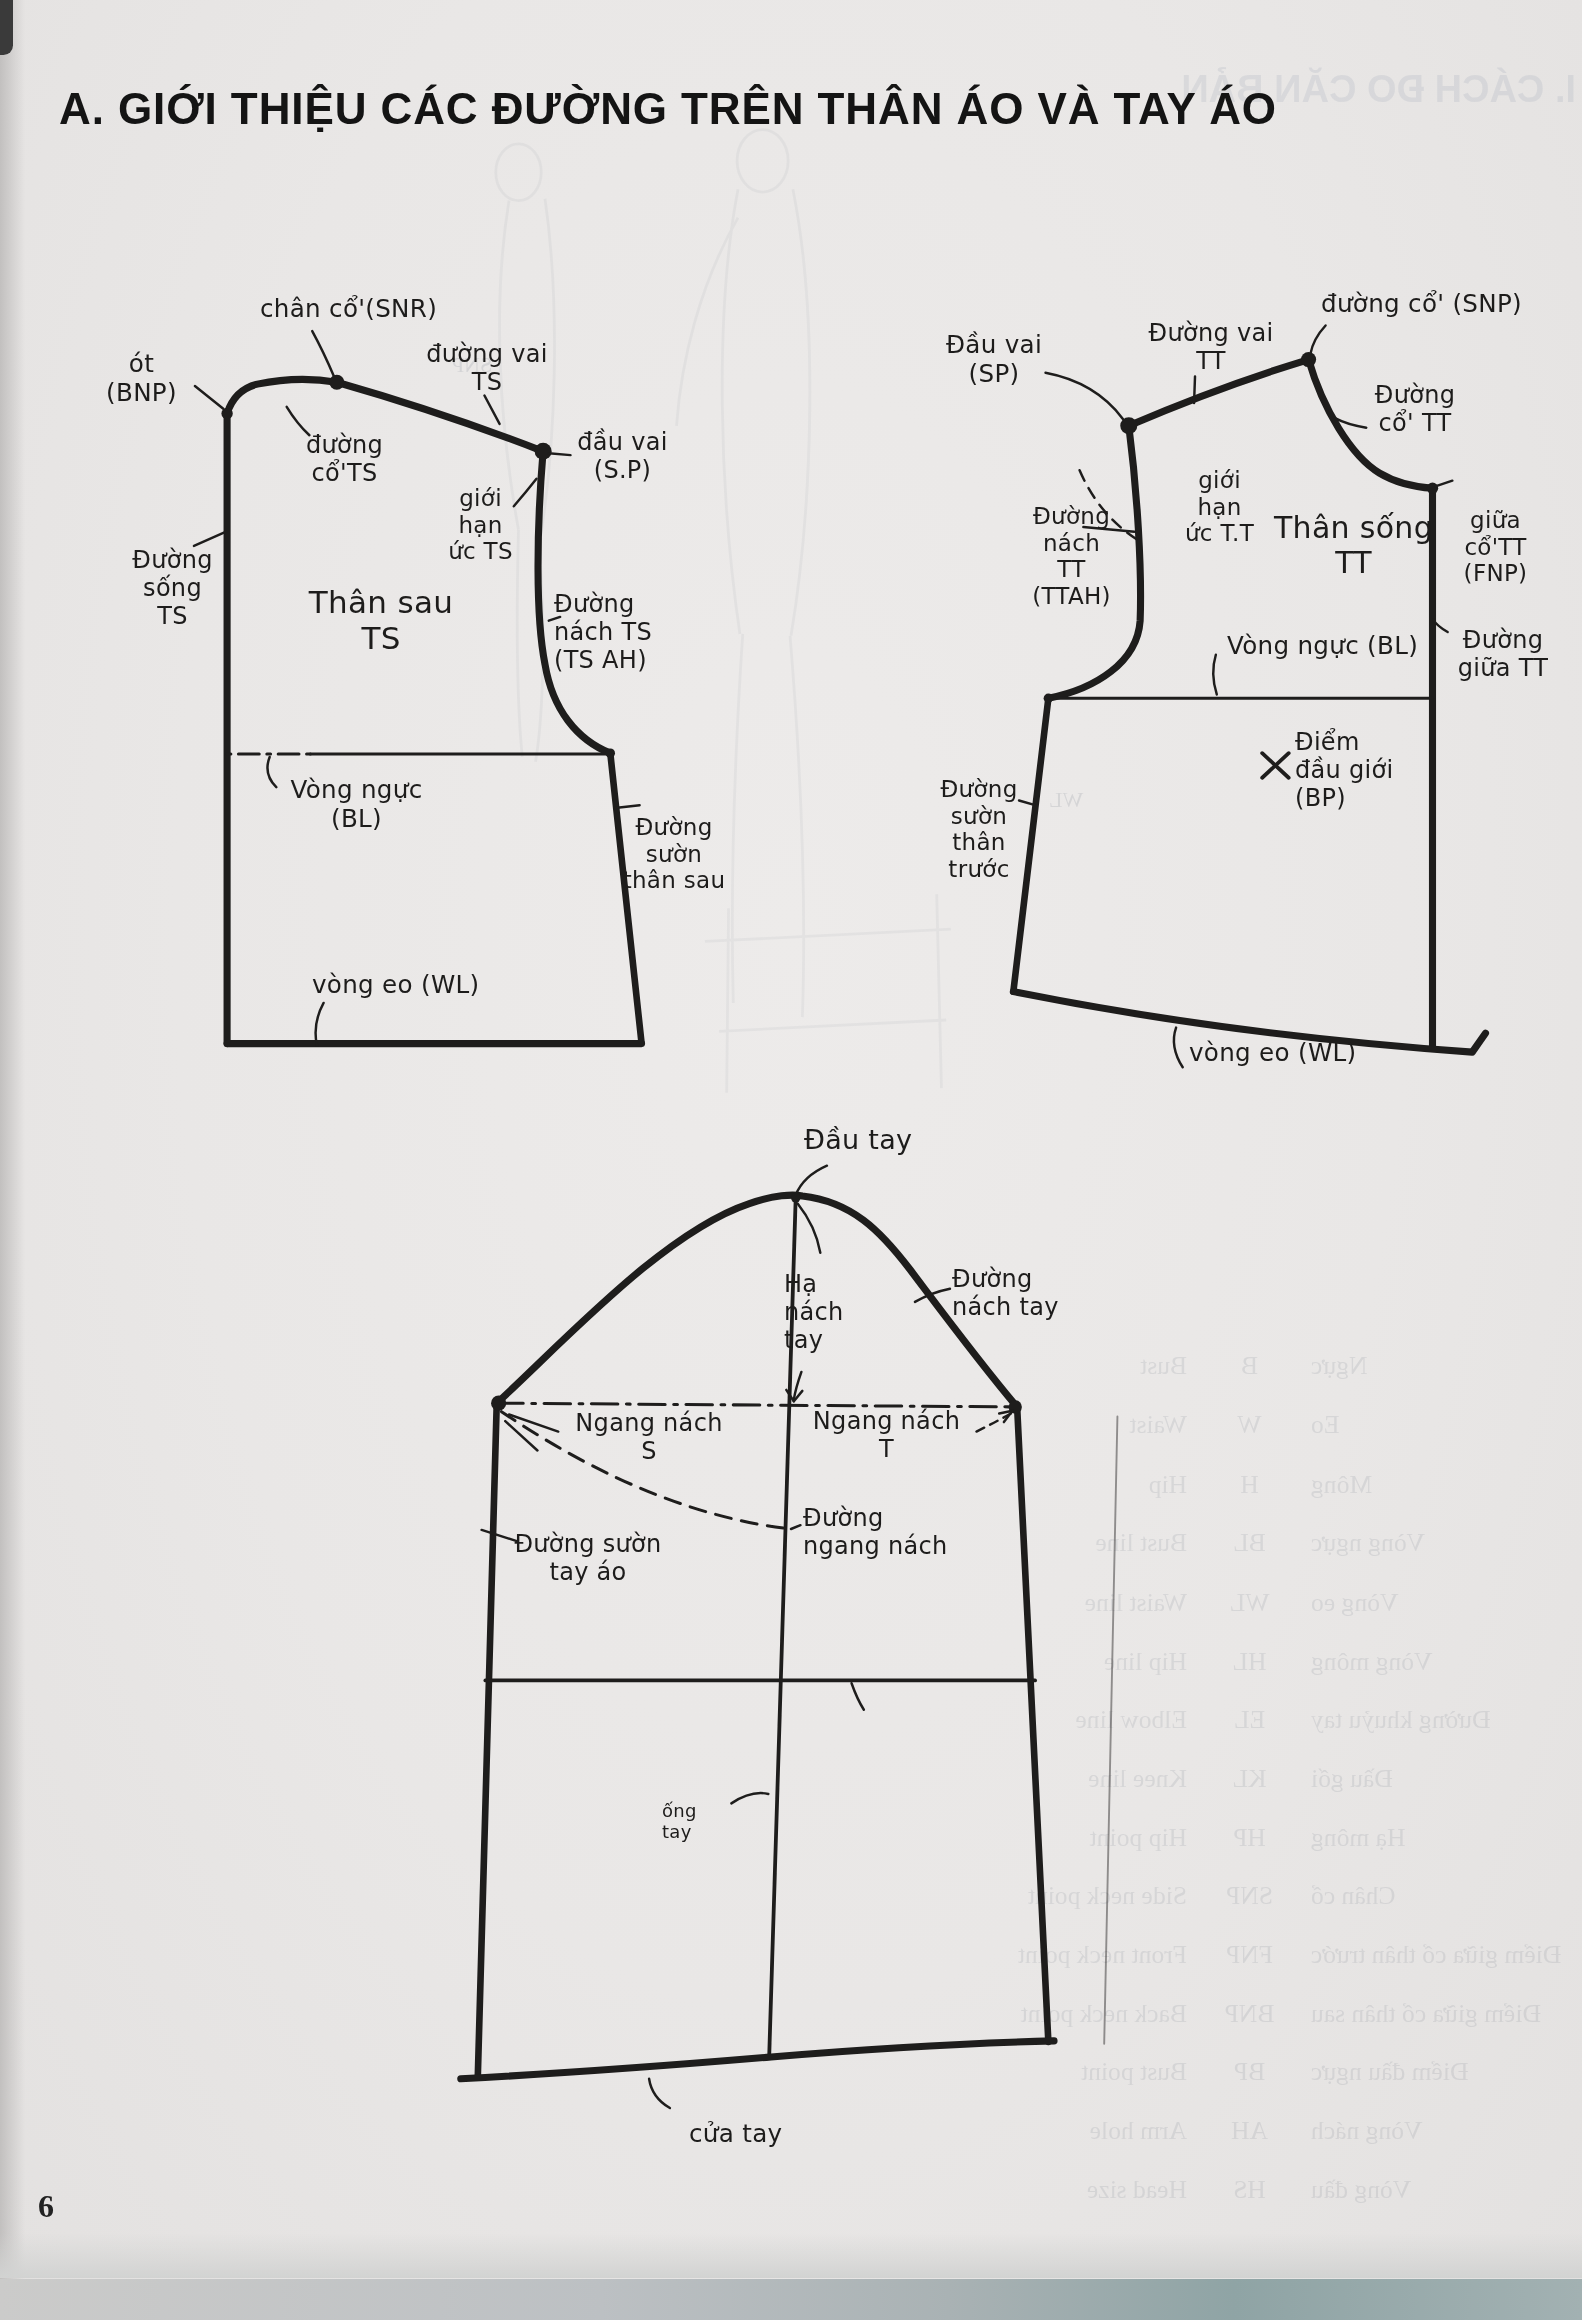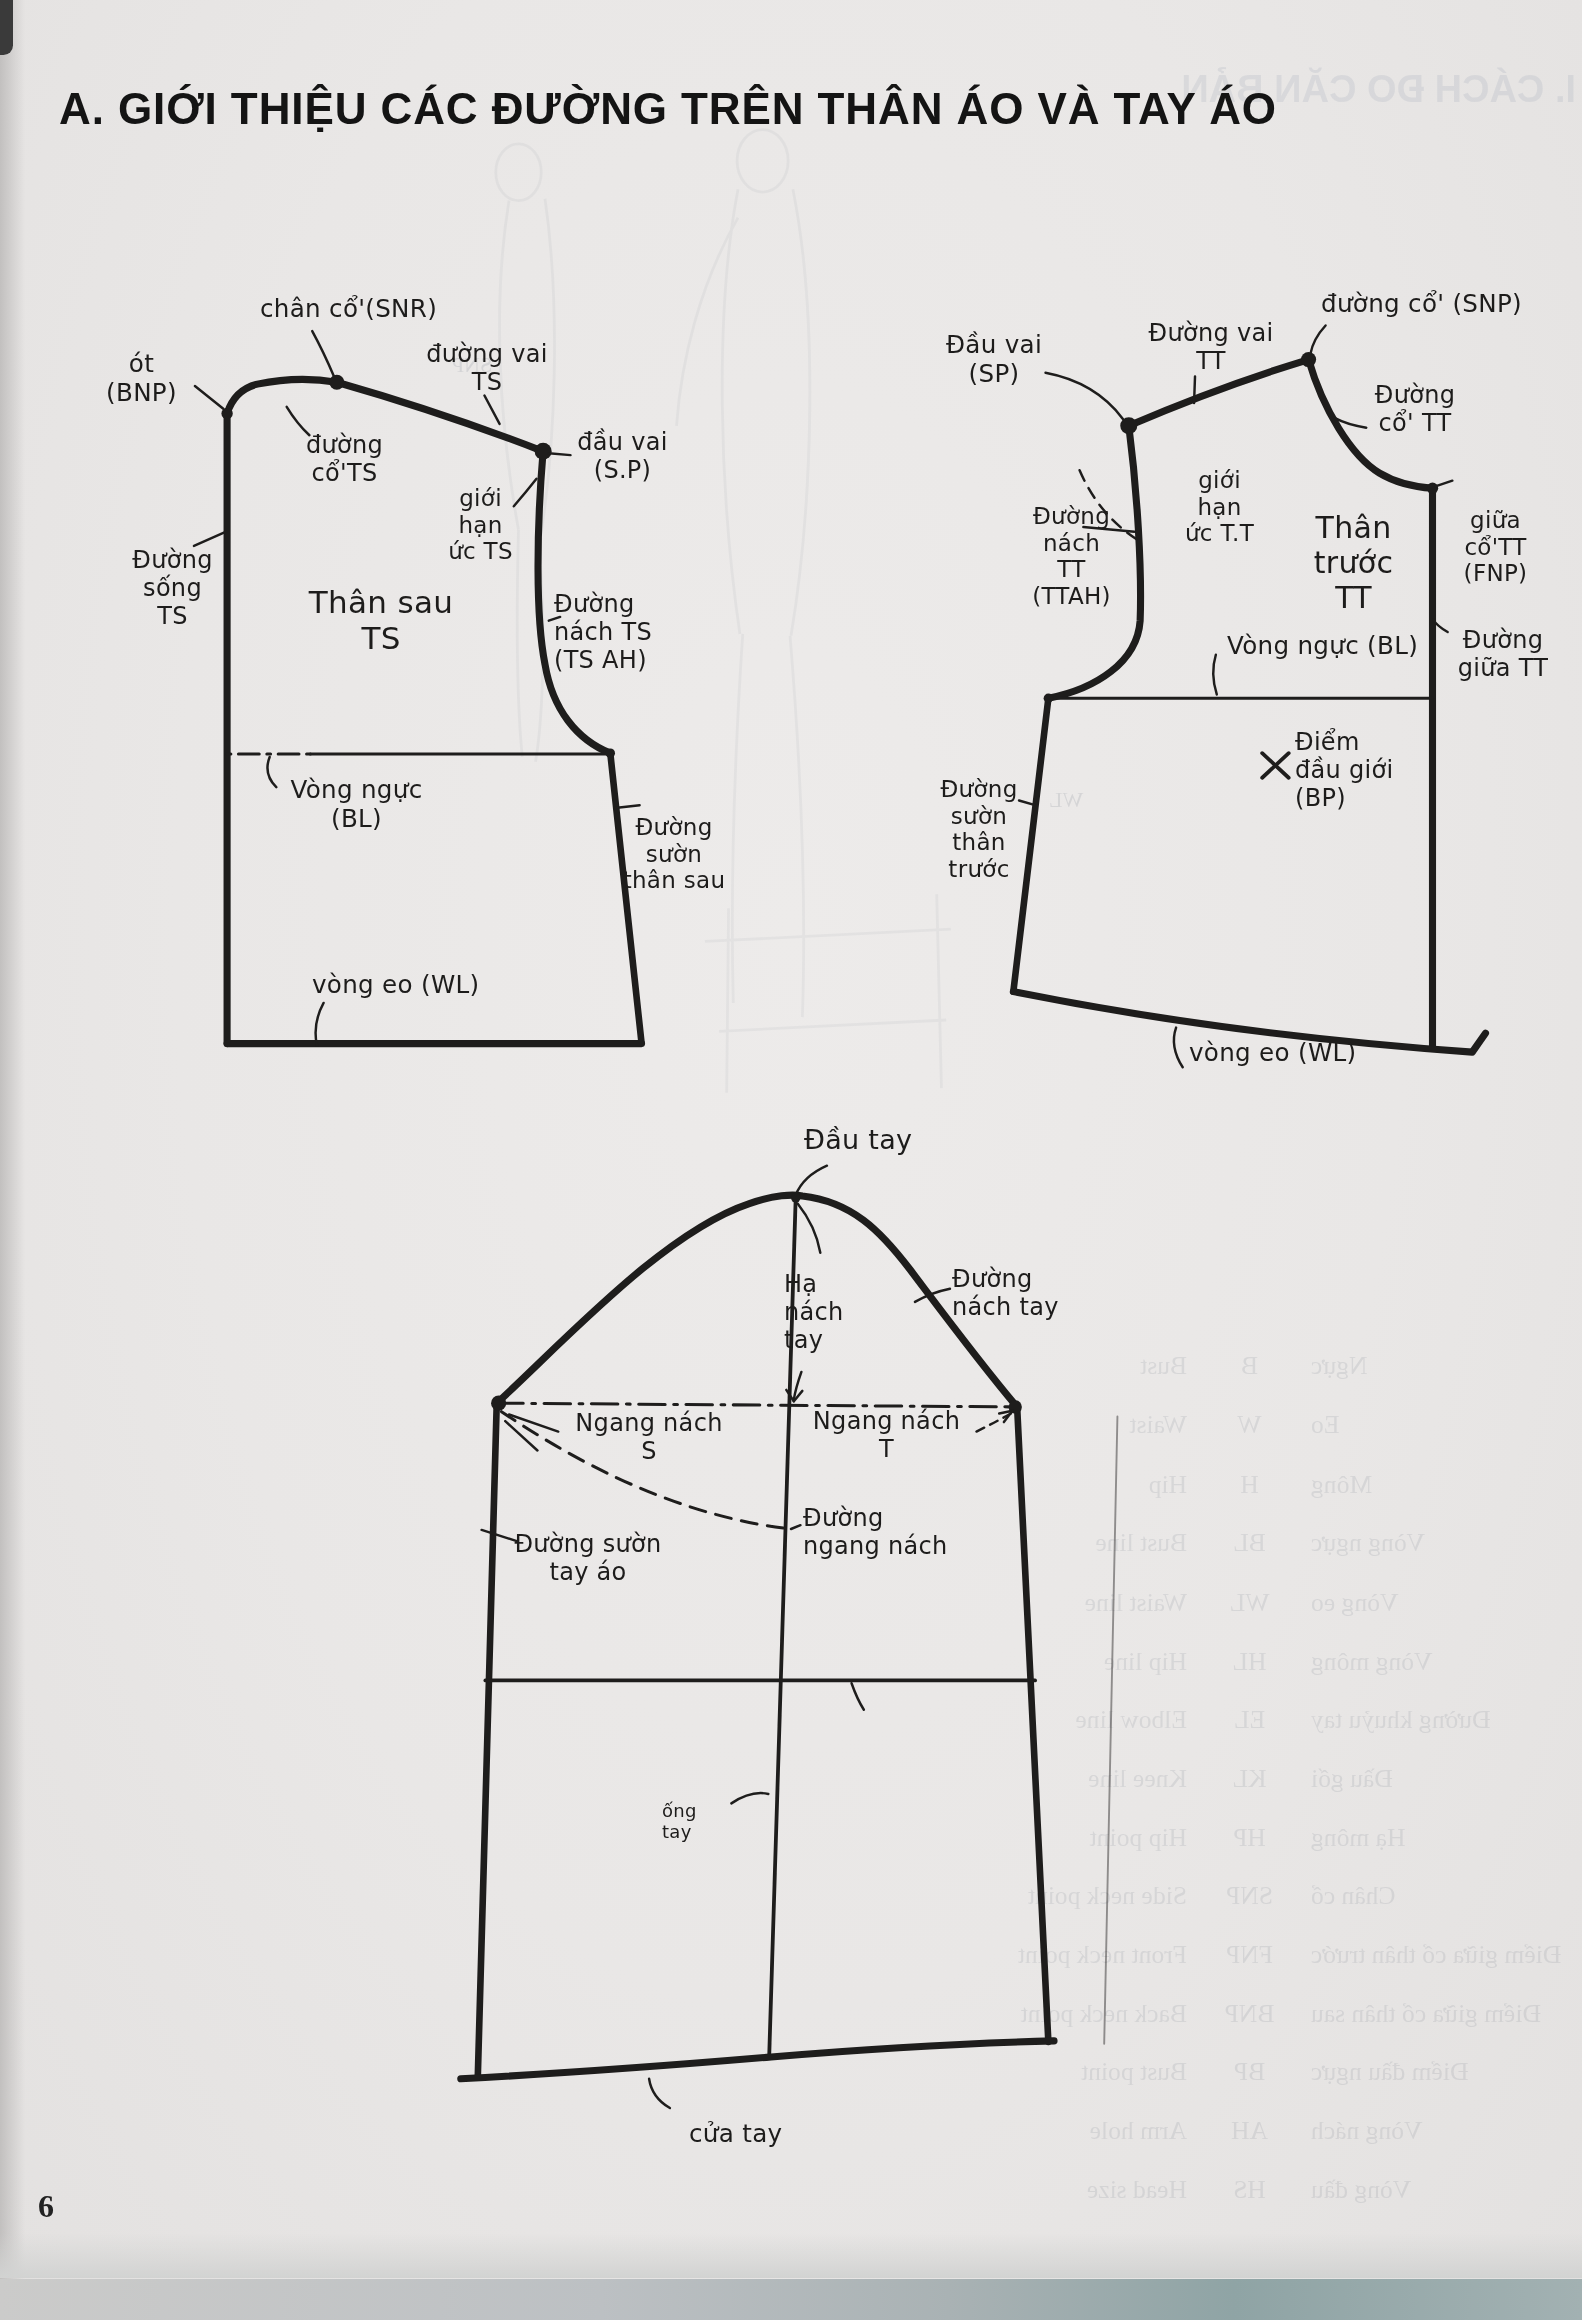--- a/index.html
+++ b/index.html
@@ -243,21 +243,21 @@
       <div class="hw" style="left: 937px; top: 331px; width: 114px; font-size: 24.6px; text-align: center;">Đầu vai
 (SP)</div>
       <div class="hw" style="left: 1145px; top: 320px; width: 132px; font-size: 24px; text-align: center;">Đường vai
 TT</div>
       <div class="hw" style="left: 1321px; top: 290px; width: 218px; font-size: 24.6px; text-align: left;">đường cổ' (SNP)</div>
       <div class="hw" style="left: 1363px; top: 382px; width: 104px; font-size: 24px; text-align: center;">Đường
 cổ' TT</div>
       <div class="hw" style="left: 1448px; top: 467px; width: 95px; font-size: 23px; text-align: center; margin-top: 40px;">giữa
 cổ'TT
 (FNP)</div>
-      <div class="hw" style="left: 1273px; top: 511px; width: 161px; font-size: 30px; text-align: center;">Thân trước
+      <div class="hw" style="left: 1273px; top: 511px; width: 161px; font-size: 30px; text-align: center;">Thân sống
 TT</div>
       <div class="hw" style="left: 1170px; top: 467px; width: 99px; font-size: 23px; text-align: center;">giới
 hạn
 ức T.T</div>
       <div class="hw" style="left: 996px; top: 503px; width: 151px; font-size: 23px; text-align: center;">Đường
 nách
 TT
 (TTAH)</div>
       <div class="hw" style="left: 1227px; top: 632px; width: 208px; font-size: 24.6px; text-align: left;">Vòng ngực (BL)</div>
       <div class="hw" style="left: 1432px; top: 627px; width: 142px; font-size: 24px; text-align: center;">Đường

